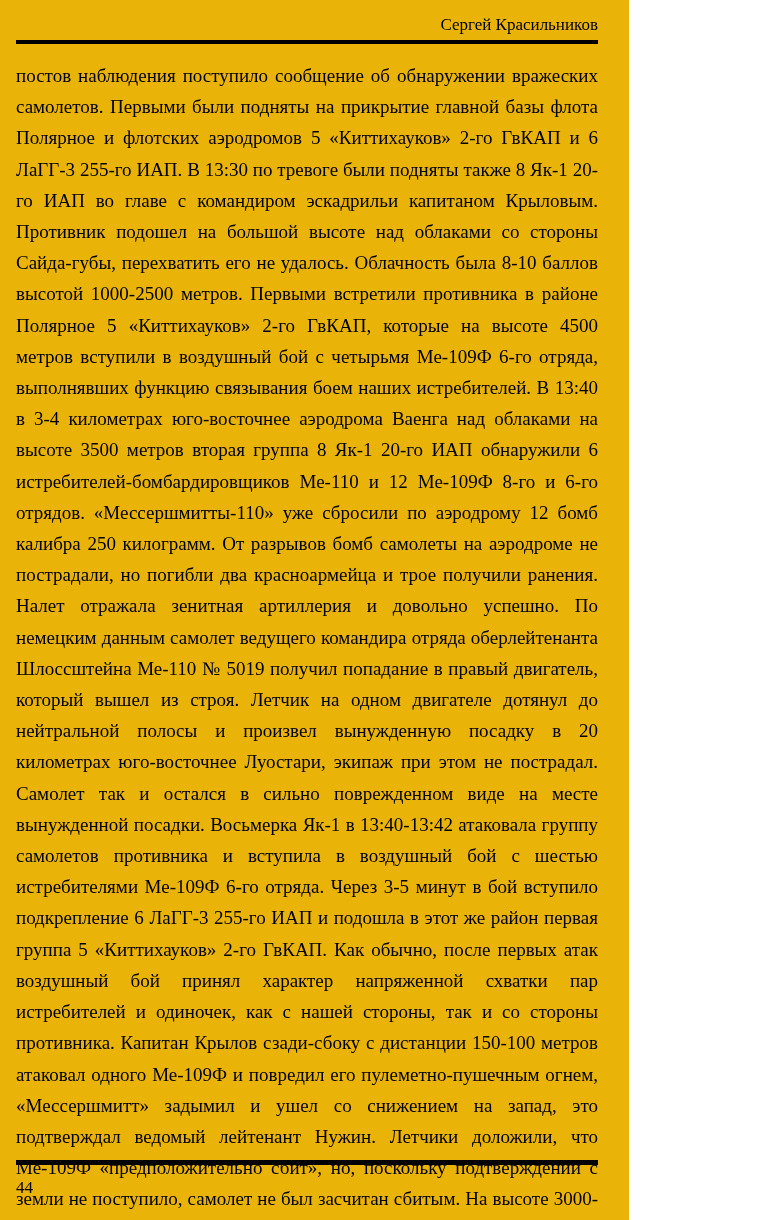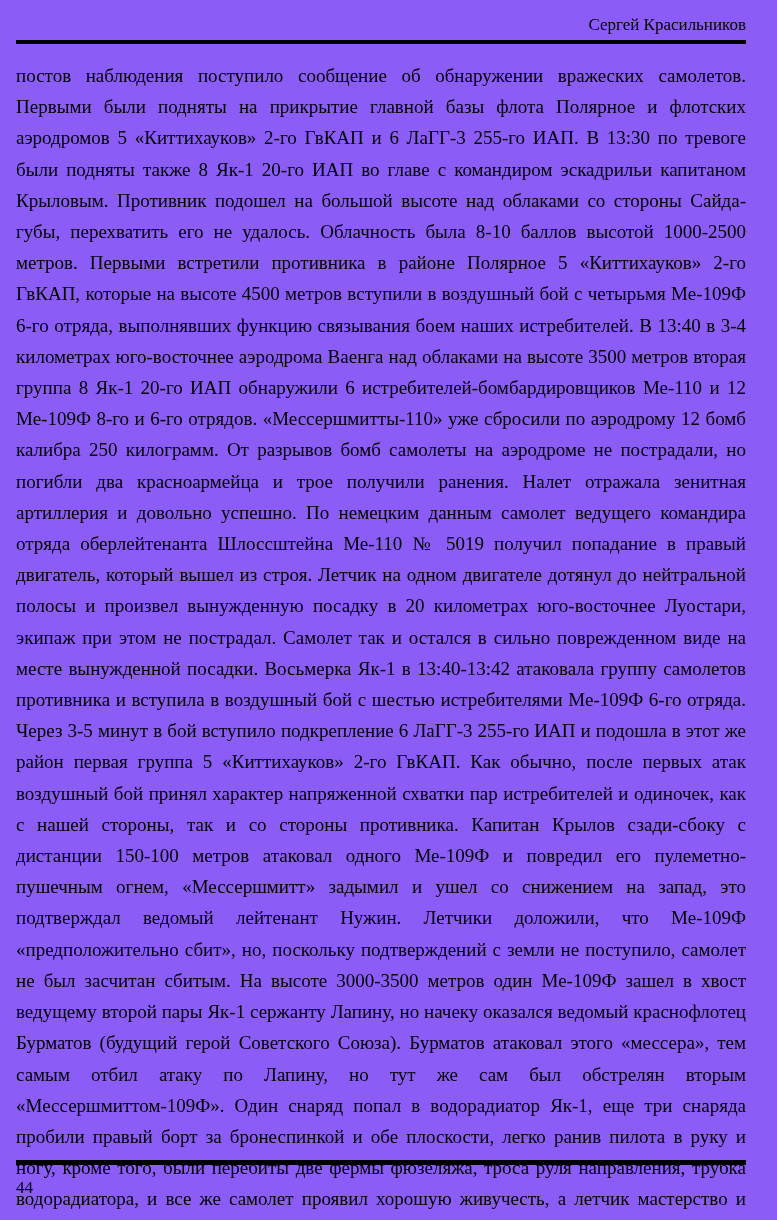--- a/index.html
+++ b/index.html
@@ -2,23 +2,23 @@
 <html lang="ru"><head>
 <meta charset="utf-8">
 <style>
   html, body {
     margin: 0;
     padding: 0;
     background: #ffffff;
   }
   .page {
     position: relative;
-    width: 777px;
+    width: 629px;
     height: 1220px;
-    background: #8b5cf6;
+    background: #eab308;
     color: #000000;
     font-family: "Liberation Serif", "DejaVu Serif", serif;
     overflow: hidden;
     box-sizing: border-box;
     padding-left: 16px;
   }
   .header {
     position: absolute;
     top: 14px;
     left: 16px;

